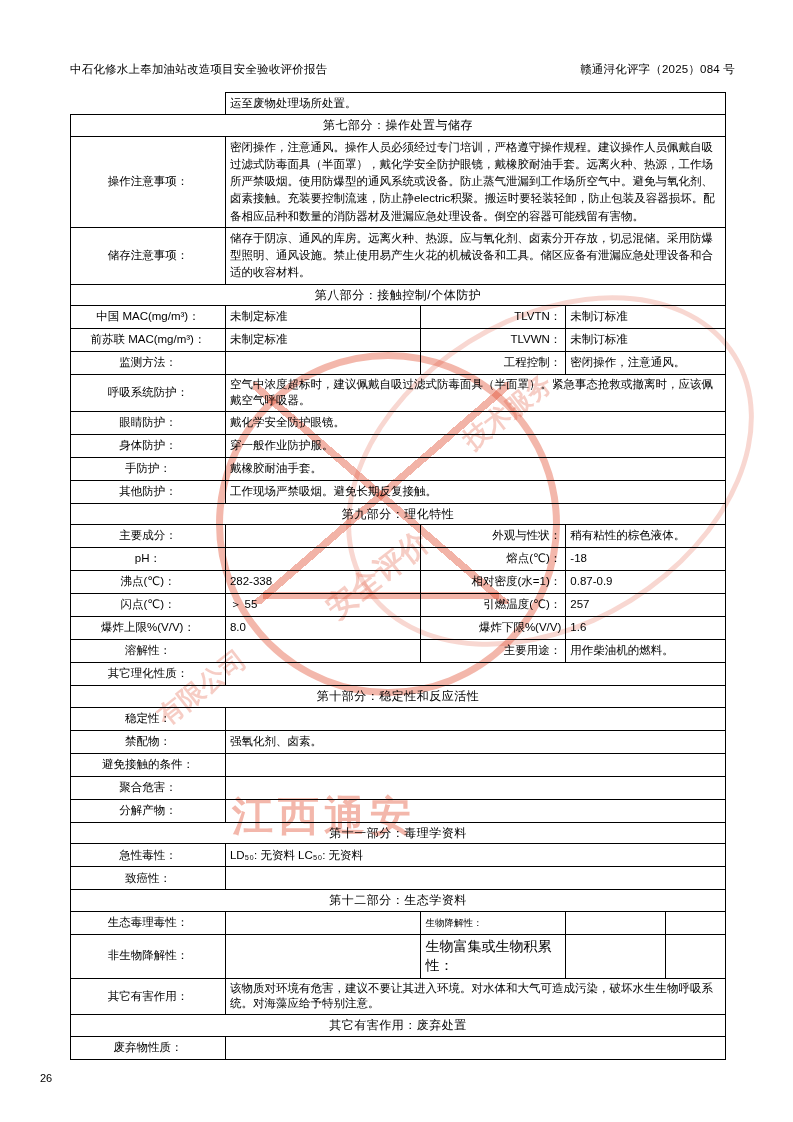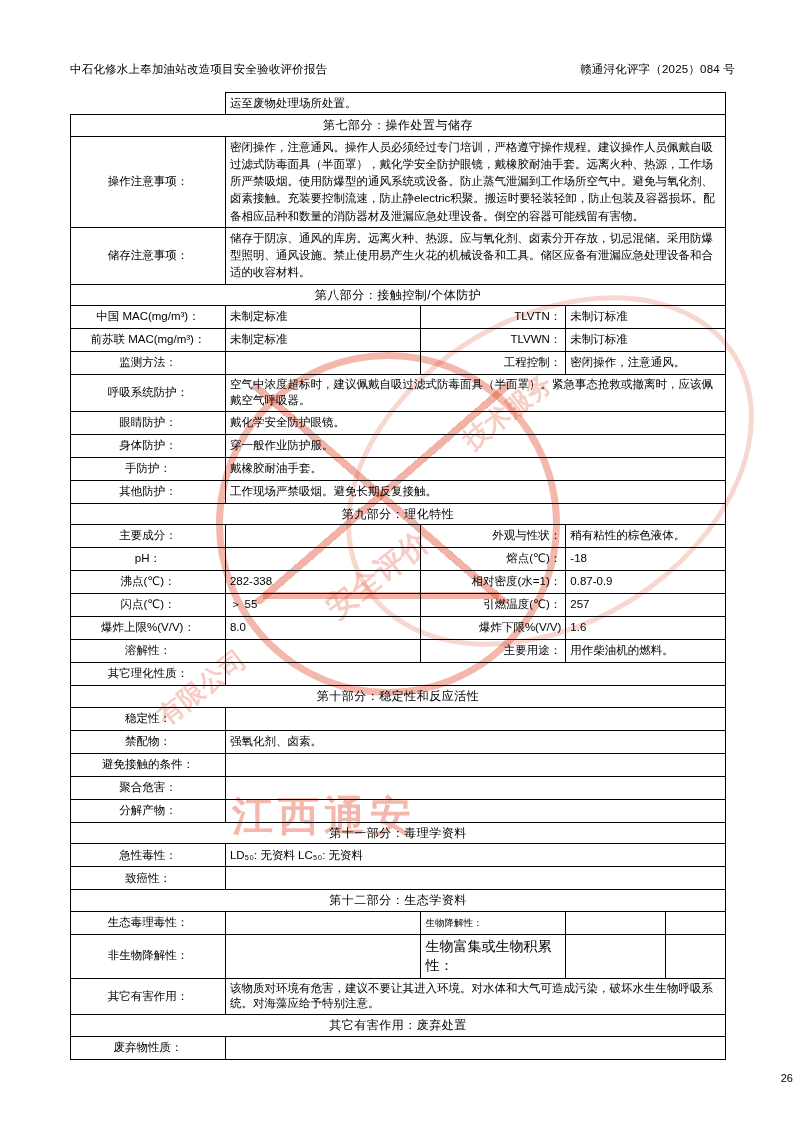--- a/index.html
+++ b/index.html
@@ -151,23 +151,24 @@
 
   .row-h18 td { height: 18px; }
 
   
   .frag td { height: 17px; }
 
   .pagenum {
     position: absolute;
     top: 1072px;
     left: 0; right: 0;
-    text-align: right;
+    text-align: left;
     font-size: 11px;
     z-index: 10;
+    padding-left: 40px;
   }
 </style>
 </head>
 <body>
 
 <div class="page">
 
   <div class="header">
     <div class="left">中石化修水上奉加油站改造项目安全验收评价报告</div>
     <div class="right">赣通浔化评字（2025）084 号</div>

